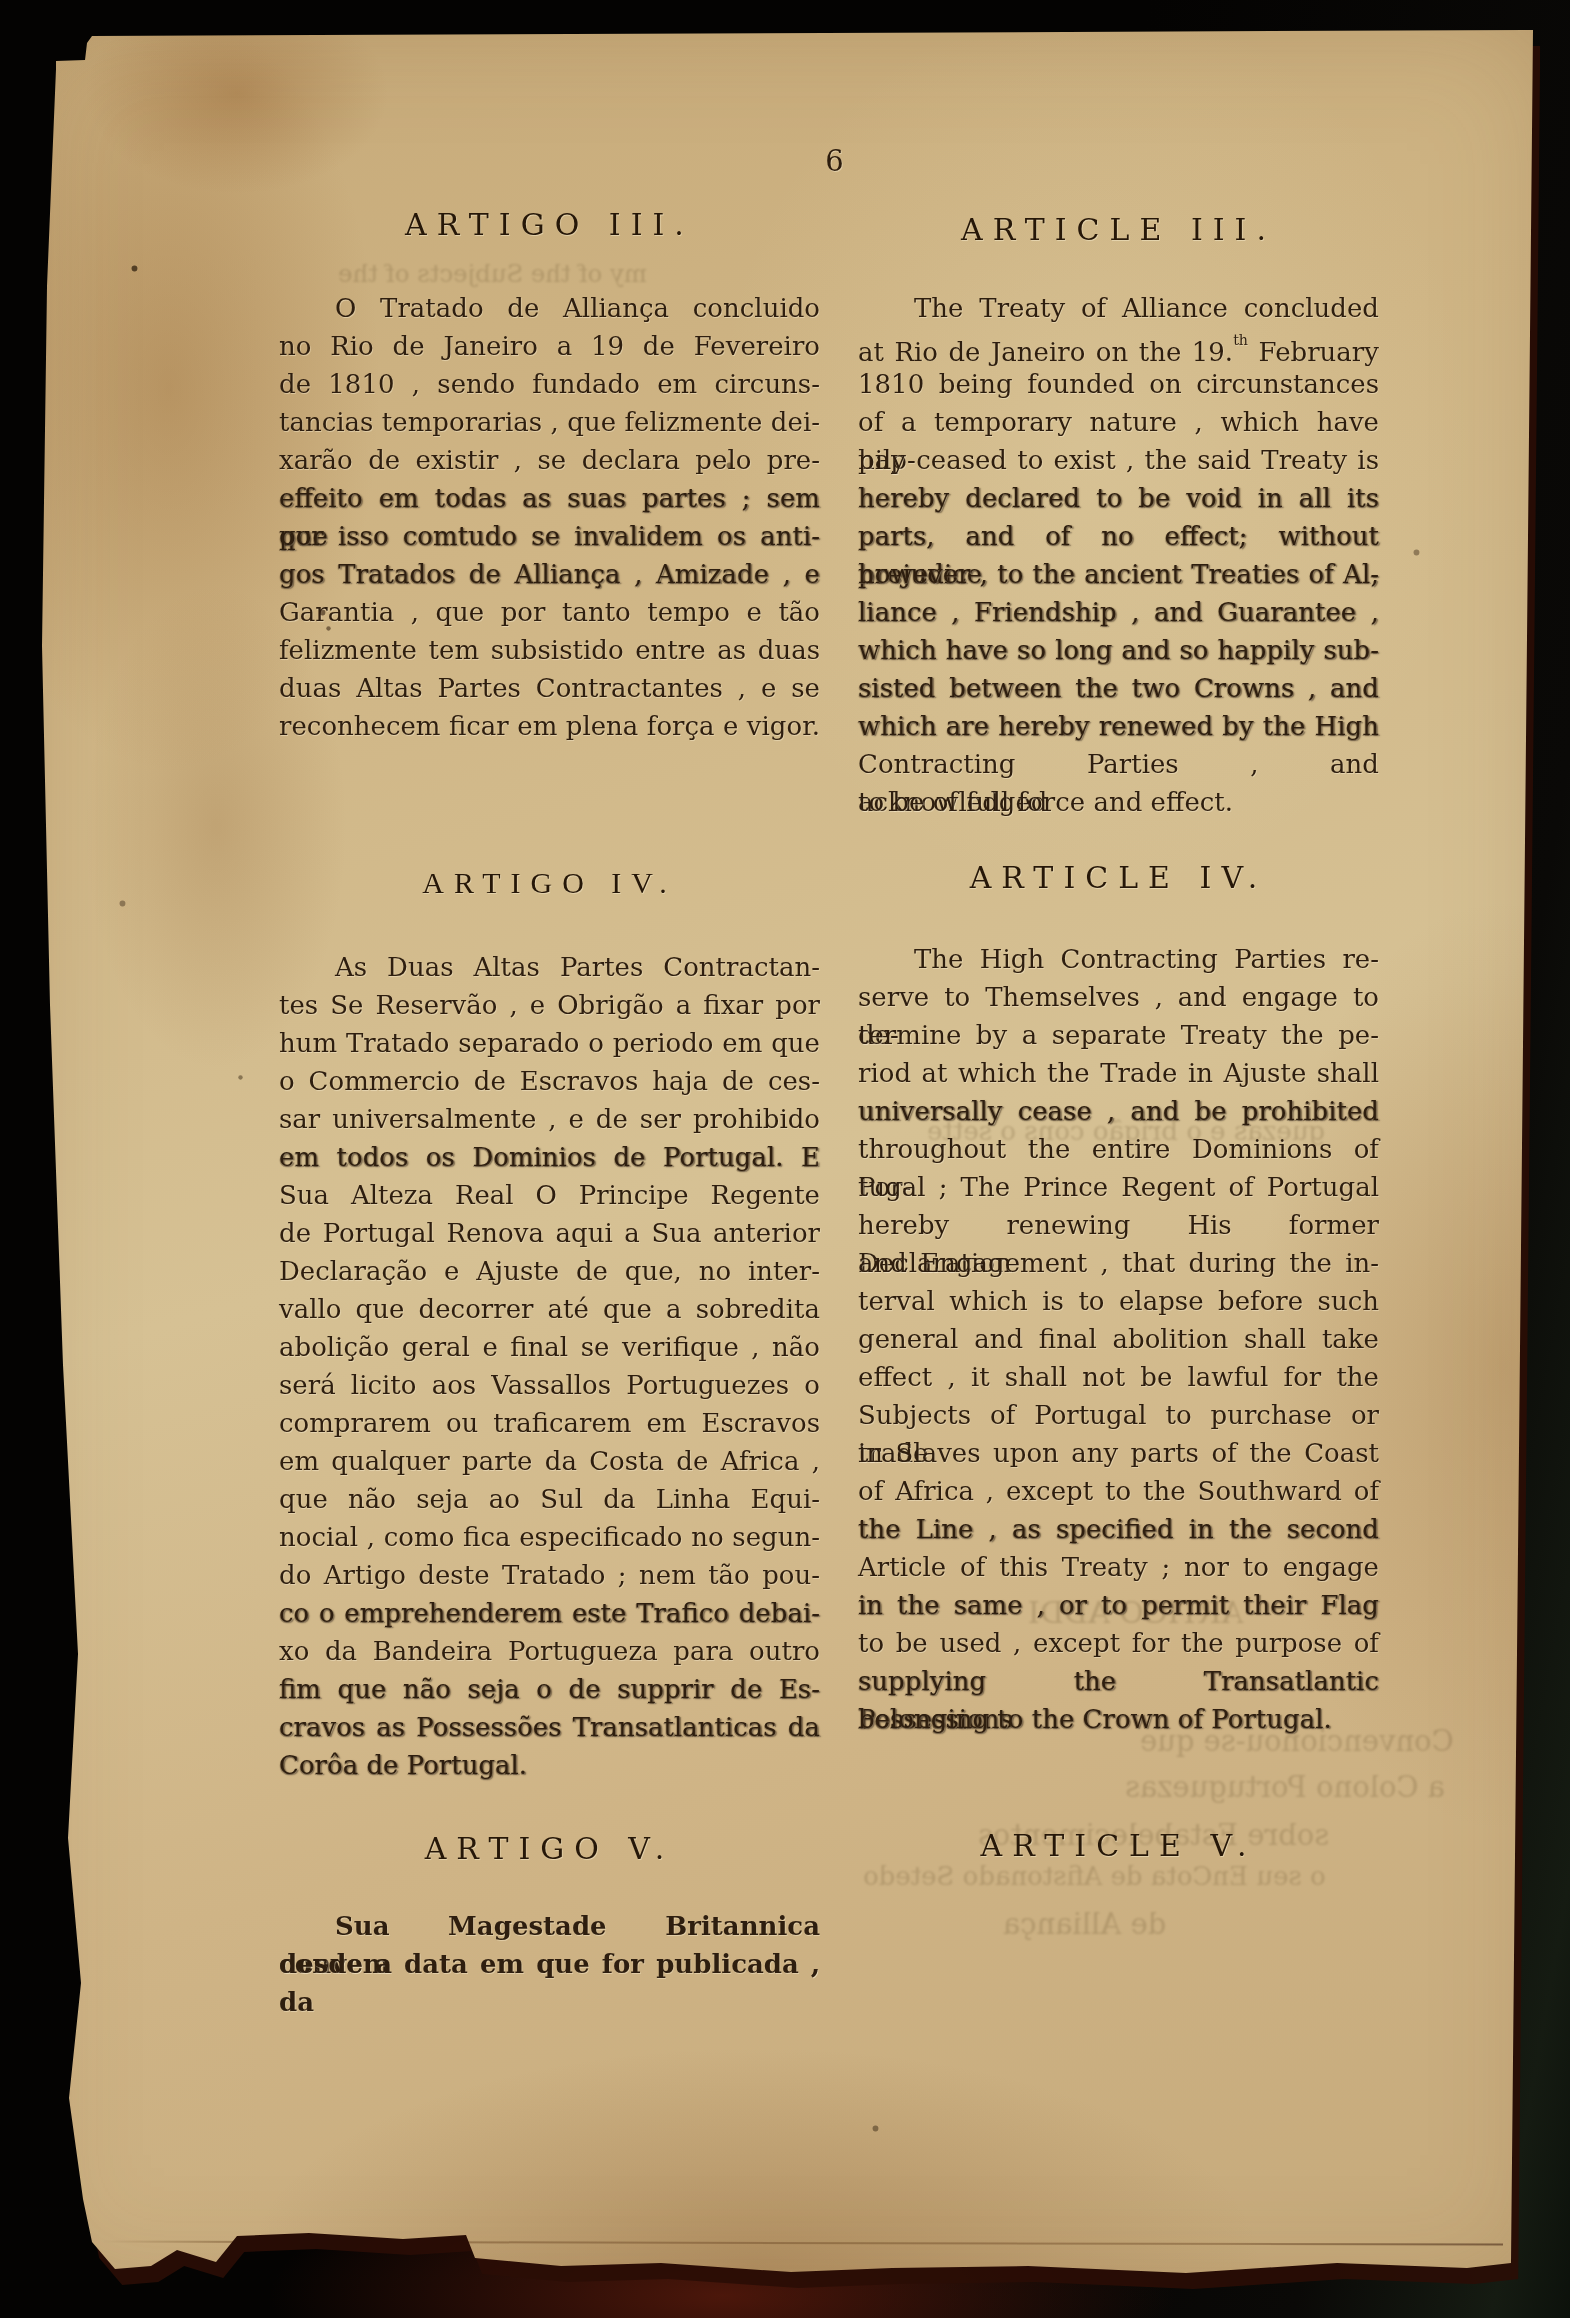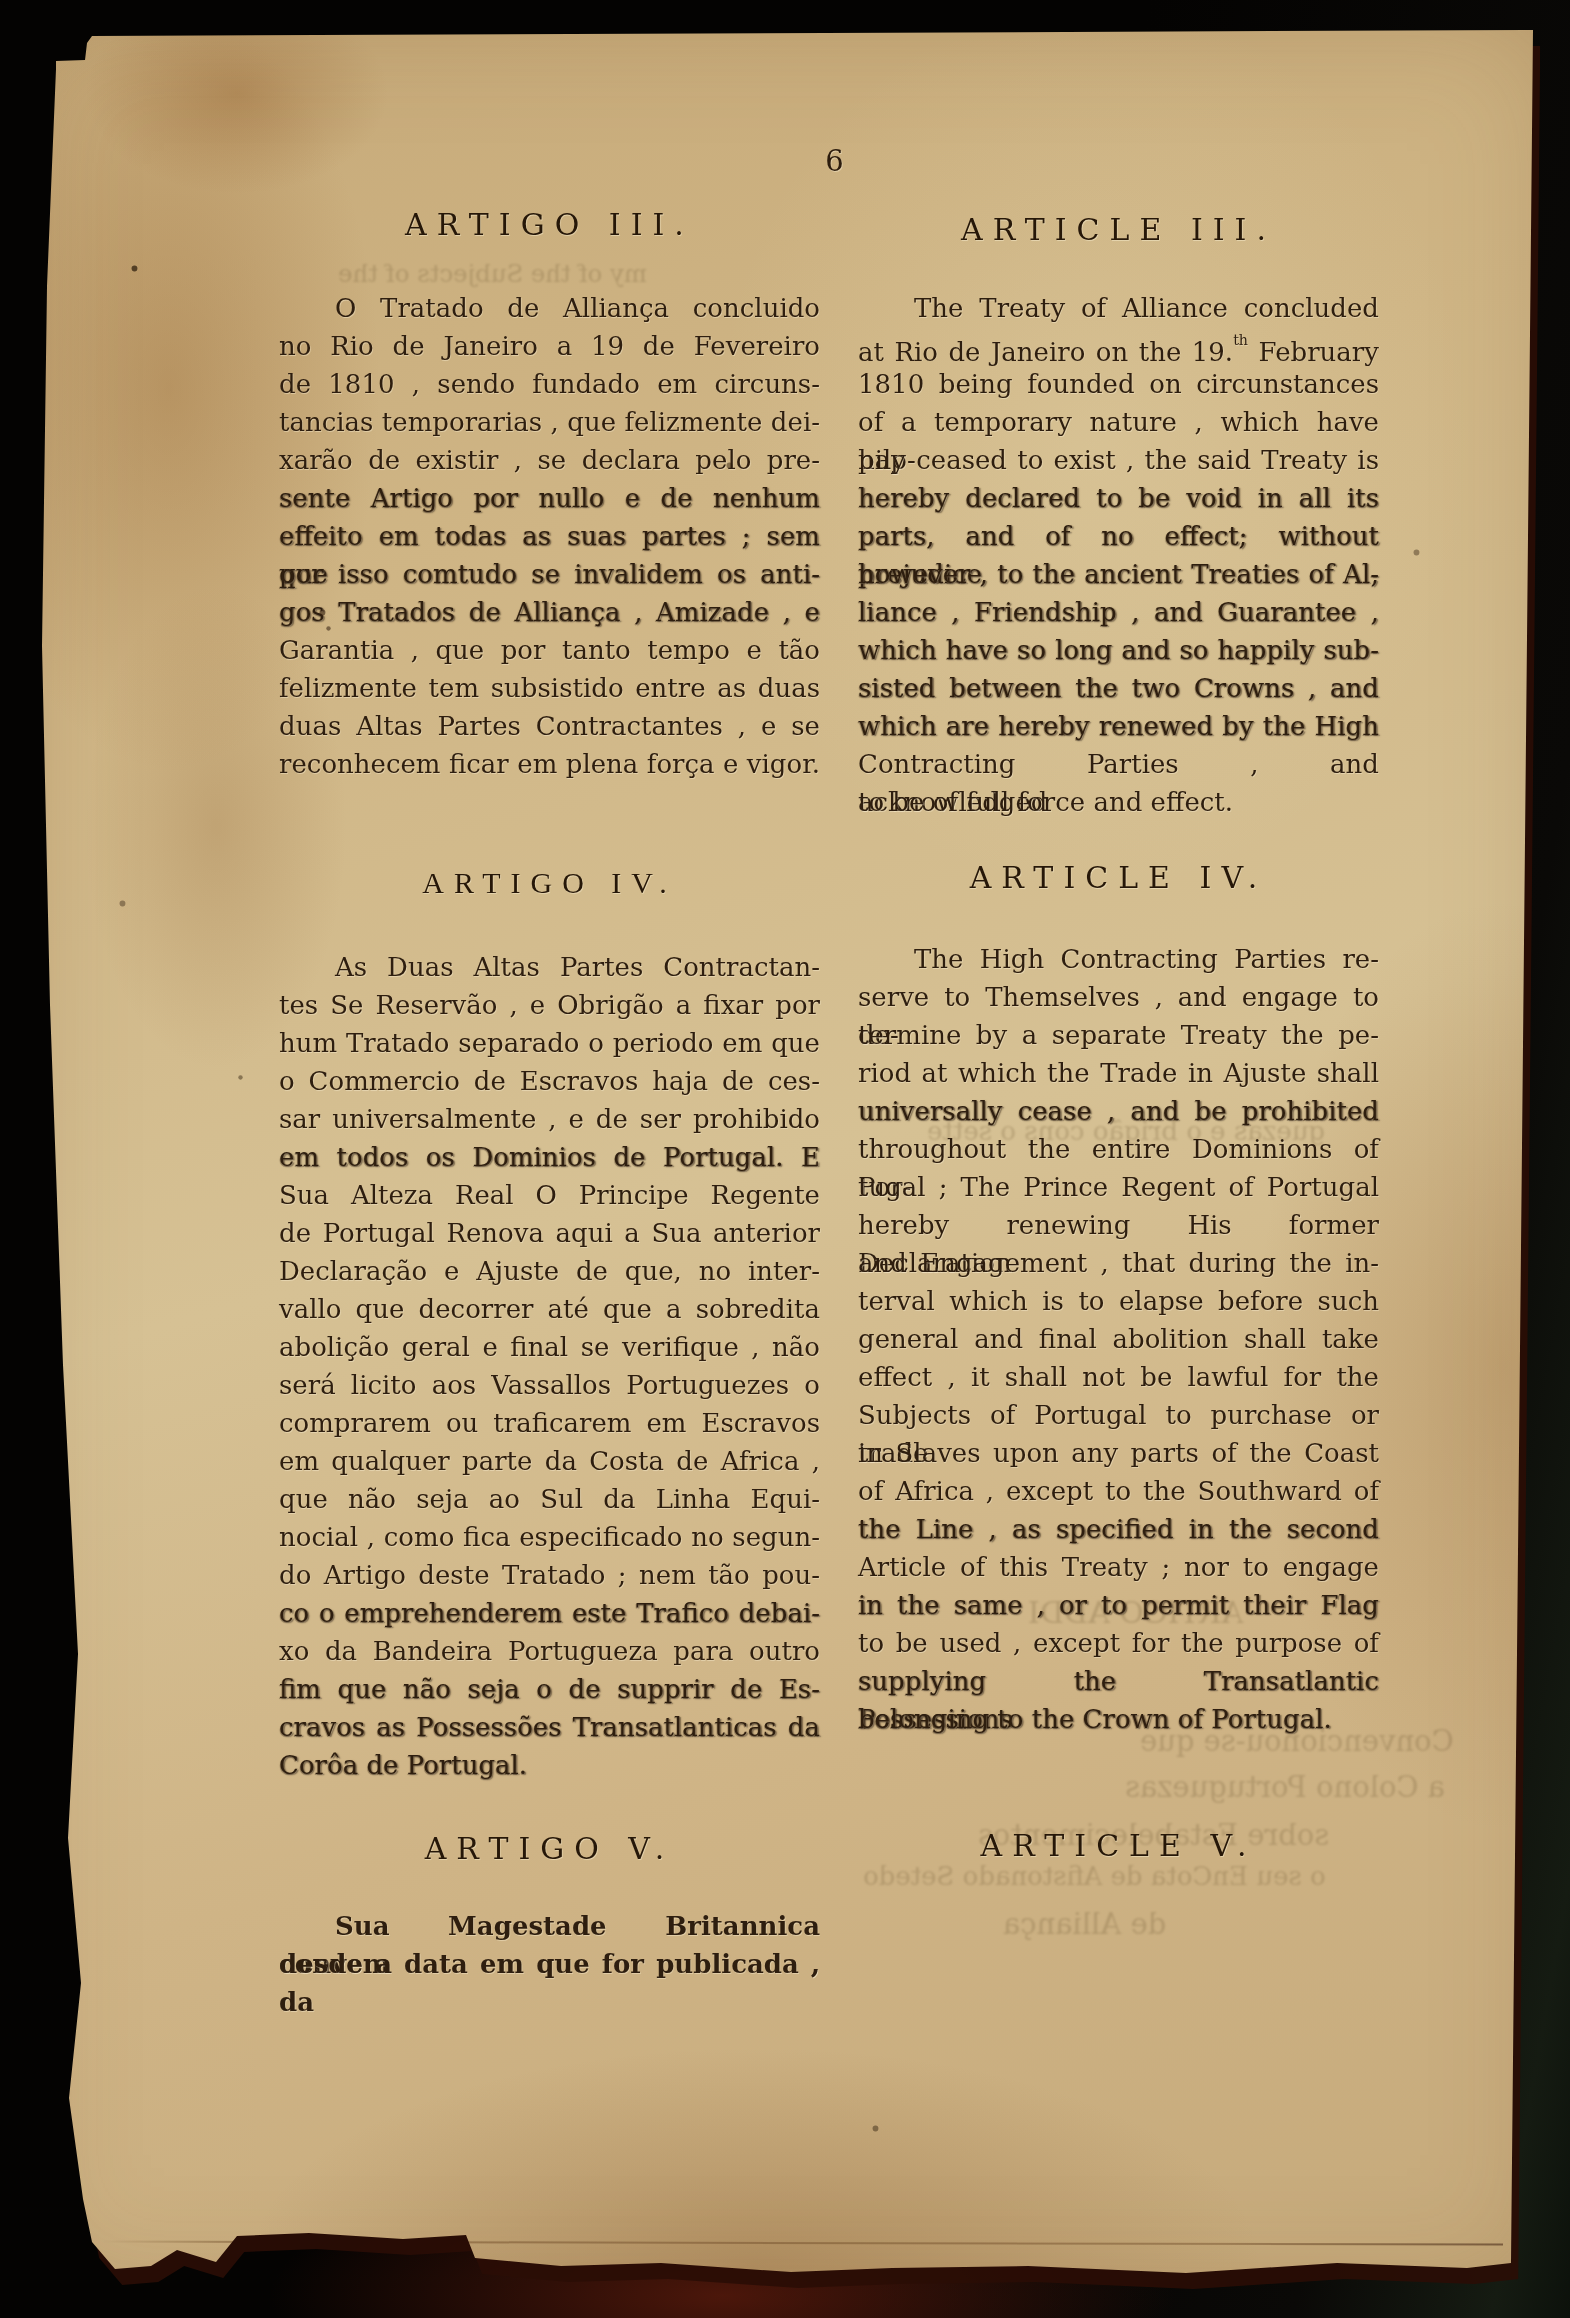--- a/index.html
+++ b/index.html
@@ -91,21 +91,20 @@
       </div>
     <div class="page-number">6</div>
     <div class="column" id="col-left">
         <div class="heading" style="top: 207px;">ARTIGO III.</div>
         <div class="para" style="top: 289px;">
           <div class="line first">O Tratado de Alliança concluido</div>
           <div class="line">no Rio de Janeiro a 19 de Fevereiro</div>
           <div class="line">de 1810 , sendo fundado em circuns-</div>
           <div class="line">tancias temporarias , que felizmente dei-</div>
           <div class="line">xarão de existir , se declara pelo pre-</div>
-          <div class="line smudged">sente Artigo por nullo e de nenhum</div>
           <div class="line smudged">effeito em todas as suas partes ; sem que</div>
           <div class="line smudged">por isso comtudo se invalidem os anti-</div>
           <div class="line smudged">gos Tratados de Alliança , Amizade , e</div>
           <div class="line">Garantia , que por tanto tempo e tão</div>
           <div class="line">felizmente tem subsistido entre as duas</div>
           <div class="line">duas Altas Partes Contractantes , e se</div>
           <div class="line">reconhecem ficar em plena força e vigor.</div>
         </div>
         <div class="heading" style="top: 865px; font-family: Liberation Serif, serif;">ARTIGO IV.</div>
         <div class="para" style="top: 948px;">

